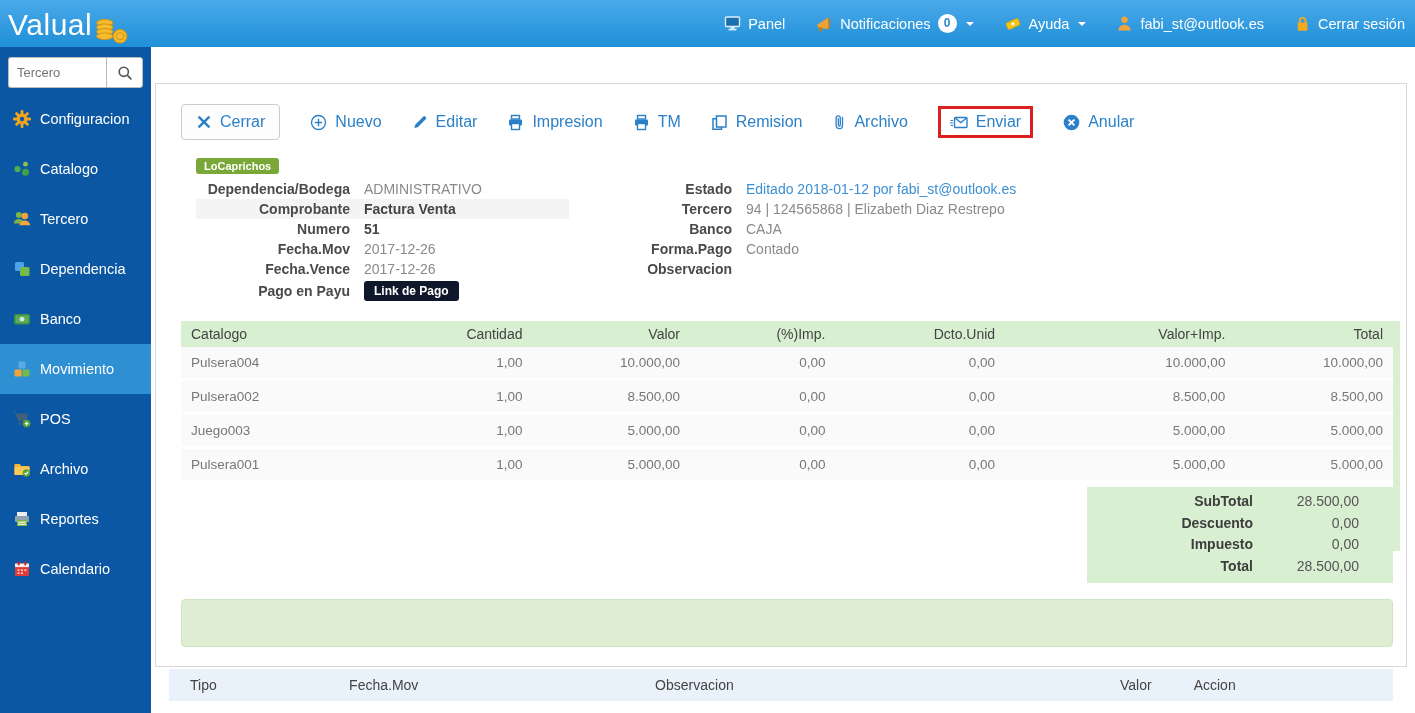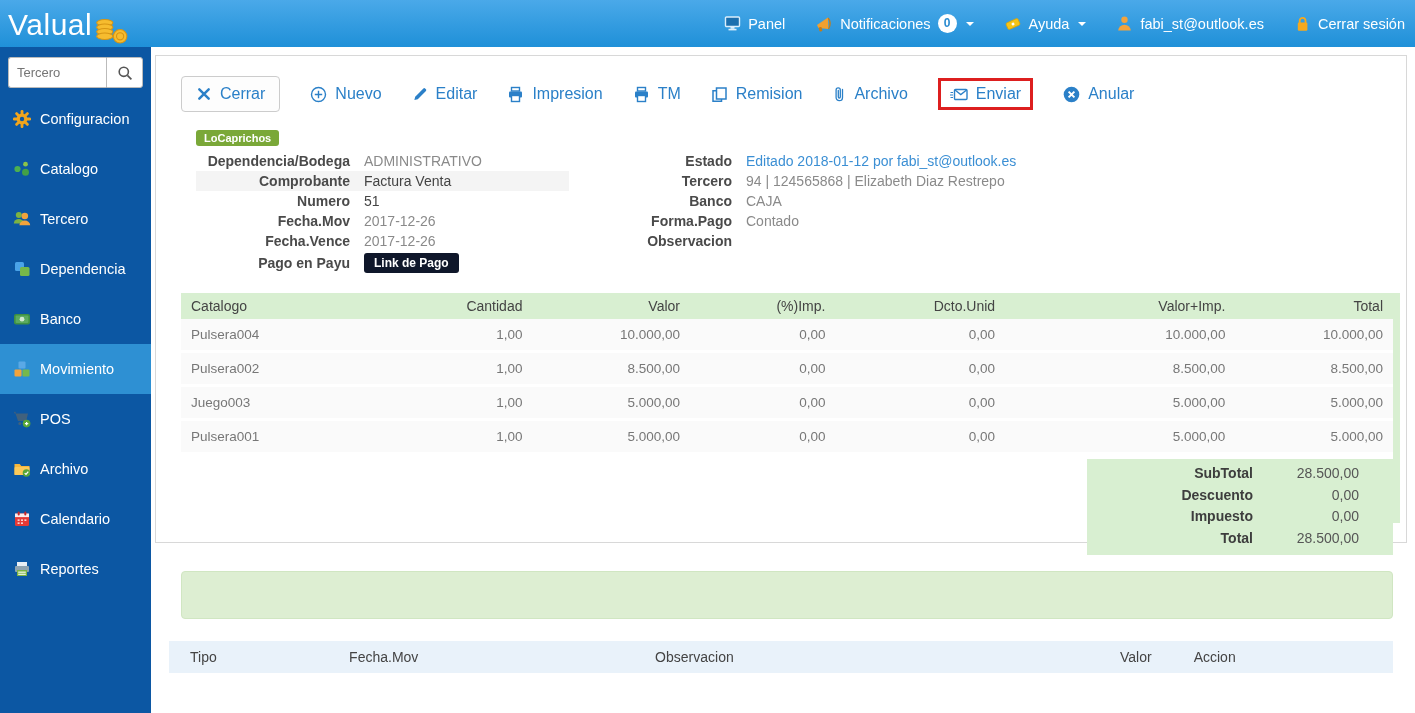--- a/index.html
+++ b/index.html
@@ -32,43 +32,43 @@
                        align-items:center; justify-content:center; }
   .menu { list-style:none; margin-top:2px; }
   .menu li { height:50px; display:flex; align-items:center; gap:9px; padding-left:13px;
              color:#fff; font-size:14.5px; cursor:pointer; }
   .menu li.active { background:#2e90d3; }
 
   
   .content { margin-left:151px; padding:15px 8px 0 4px; }
   .page-title { display:flex; align-items:center; gap:10px; padding:0 0 12px 11px;
                 color:#3077b3; font-size:24px; }
-  .panel { border:1px solid #d8d8d8; background:#fff; height:488px; padding:20px 13px 0 13px;
-           position:relative; }
+  .panel { border:1px solid #d8d8d8; background:#fff; height:584px; padding:20px 13px 0 13px;
+           position:relative;margin-top:28px; }
 
   
   .toolbar { display:flex; align-items:center; gap:30px; margin:0 12px 16px 12px; }
   .tbtn { display:flex; align-items:center; gap:8px; color:#2b80c8; font-size:16px;
           cursor:pointer; white-space:nowrap; background:none; border:none; }
   .tbtn.boxed { background:#fdfdfd; border:1px solid #ccc; border-radius:4px; padding:8px 14px; }
   .red-wrap { border:3px solid #dd1f1f; padding:4px 9px; }
 
   
   .details { display:flex; margin:0 0 0 27px; }
   .dcol-left { width:373px; }
   .dcol-right { width:560px; }
   .badge-green { display:inline-block; background:#7aa838; color:#fff; font-size:11px;
                  font-weight:bold; padding:2px 8px; border-radius:3px; margin-bottom:5px; }
   .drow { display:flex; line-height:20px; font-size:14px; align-items:center; }
   .drow.striped { background:#f4f4f4; }
   .dlabel { width:168px; text-align:right; font-weight:bold; color:#4a4a4a; padding-right:14px;
             flex:none; }
   .dcol-right .dlabel { width:177px; }
   .dvalue { color:#8a8a8a; }
-  .dvalue.strong { color:#444; font-weight:normal; }
+  .dvalue.strong { color:#444; font-weight:bold; }
   .dvalue.link { color:#3b8fd4; cursor:pointer; }
   .btn-orange { background:#0f172a; color:#fff; font-size:12px; font-weight:bold;
                 padding:3px 10px; border-radius:3px; border:none; cursor:pointer; margin:2px 0; }
 
   
   .items-wrap { margin:18px 0 0 12px; position:relative; }
   table { width:100%; border-collapse:collapse; }
   .items th { background:#d8efd1; color:#444; font-weight:normal; font-size:14px;
               padding:5px 10px; text-align:right; }
   .items th:first-child { text-align:left; }
@@ -239,39 +239,39 @@
         <svg width="18" height="18" viewBox="0 0 18 18">
           <path d="M1.5,4 h5.2 l1.6,1.9 h8.2 v9 h-15 z" fill="#f6b73c"></path>
           <rect x="1.5" y="7" width="15" height="7.9" rx="1" fill="#fbc95a"></rect>
           <circle cx="13.4" cy="13" r="3.7" fill="#57a639"></circle>
           <path d="M11.7,13.1 l1.3,1.3 l2.3,-2.7" stroke="#fff" stroke-width="1.3" fill="none"></path>
         </svg>
         <span>Archivo</span>
       </li>
       <li>
         <svg width="18" height="18" viewBox="0 0 18 18">
+          <rect x="4" y="2" width="10" height="4.5" fill="#e8eef4"></rect>
+          <rect x="2" y="6" width="14" height="6" rx="1" fill="#8fa3b0"></rect>
+          <rect x="4" y="10" width="10" height="6" fill="#7cb342"></rect>
+          <rect x="5.2" y="11.6" width="7.6" height="1.1" fill="#fff"></rect>
+          <rect x="5.2" y="13.7" width="7.6" height="1.1" fill="#fff"></rect>
+        </svg>
+        <span>Reportes</span>
+      </li>
+      <li>
+        <svg width="18" height="18" viewBox="0 0 18 18">
           <rect x="2" y="3.5" width="14" height="12.5" rx="1.5" fill="#e53935"></rect>
           <rect x="2" y="3.5" width="14" height="3.6" fill="#fdecec"></rect>
           <rect x="4.7" y="1.5" width="2" height="4" rx="1" fill="#c62828"></rect>
           <rect x="11.3" y="1.5" width="2" height="4" rx="1" fill="#c62828"></rect>
           <g stroke="#fff" stroke-width="1.2">
             <path d="M4.6,10.2 h2 M8,10.2 h2 M11.4,10.2 h2 M4.6,13.2 h2 M8,13.2 h2"></path>
           </g>
         </svg>
         <span>Calendario</span>
-      </li>
-      <li>
-        <svg width="18" height="18" viewBox="0 0 18 18">
-          <rect x="4" y="2" width="10" height="4.5" fill="#e8eef4"></rect>
-          <rect x="2" y="6" width="14" height="6" rx="1" fill="#8fa3b0"></rect>
-          <rect x="4" y="10" width="10" height="6" fill="#7cb342"></rect>
-          <rect x="5.2" y="11.6" width="7.6" height="1.1" fill="#fff"></rect>
-          <rect x="5.2" y="13.7" width="7.6" height="1.1" fill="#fff"></rect>
-        </svg>
-        <span>Reportes</span>
       </li>
     </ul>
   </aside>
 
   <div class="content">
 
     <div class="page-title">
       <svg width="27" height="27" viewBox="0 0 27 27">
         <g fill="#3077b3">
           <rect x="1" y="7" width="5.6" height="19" rx="1.2"></rect>

